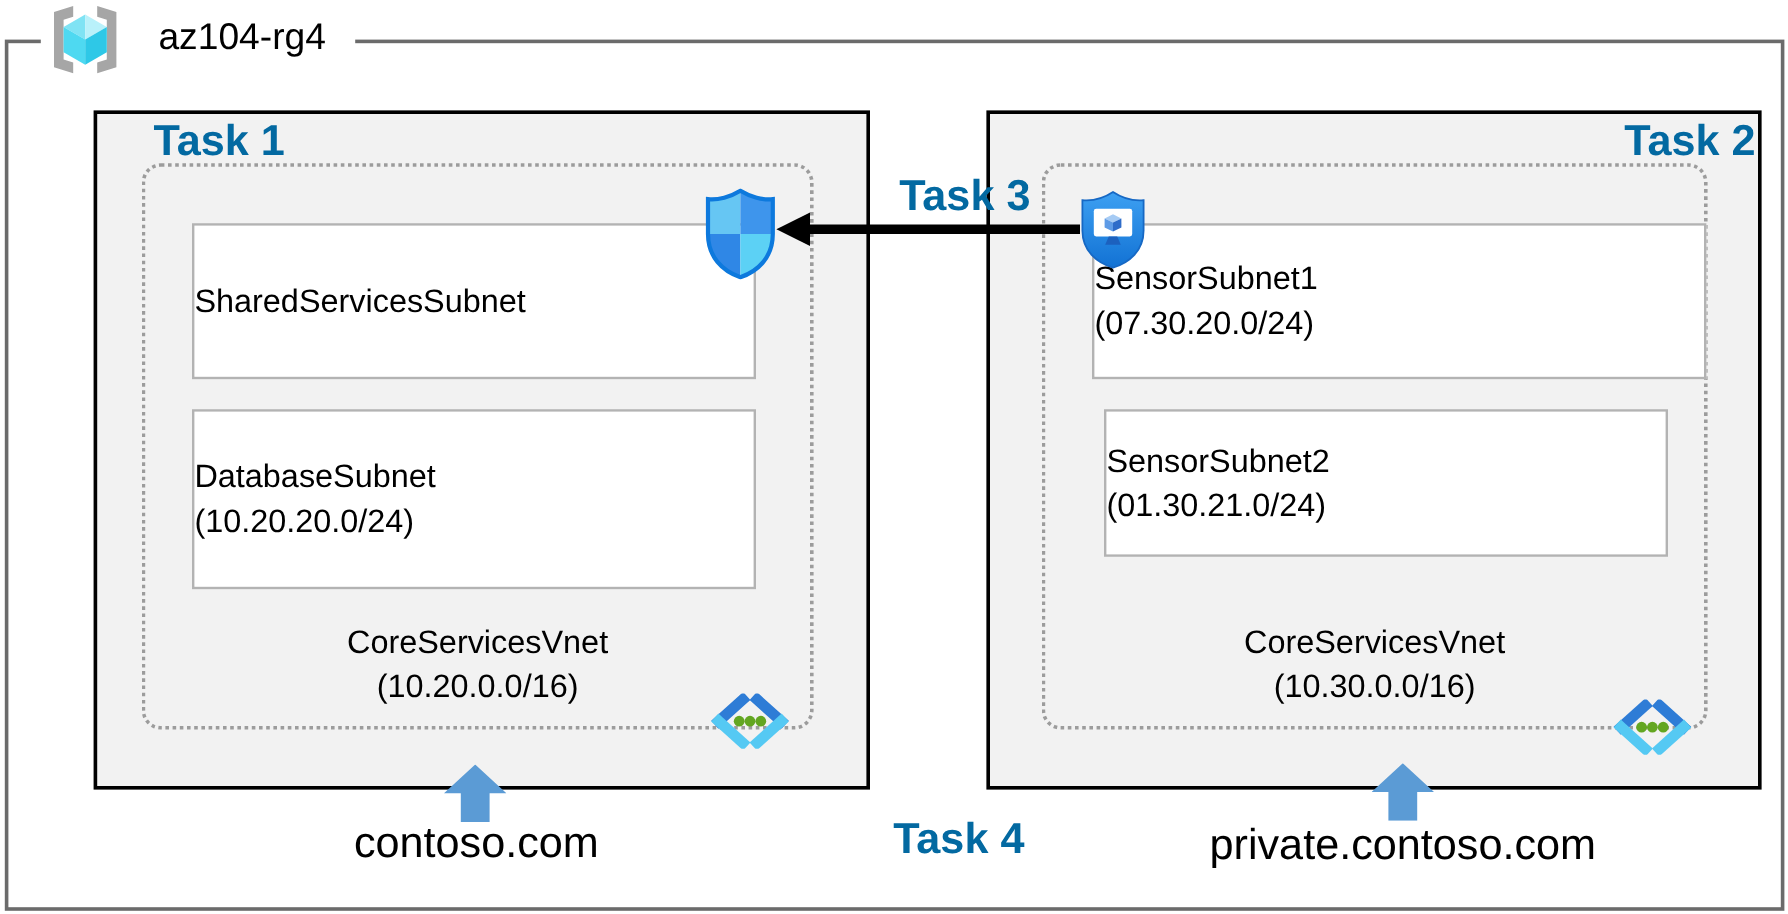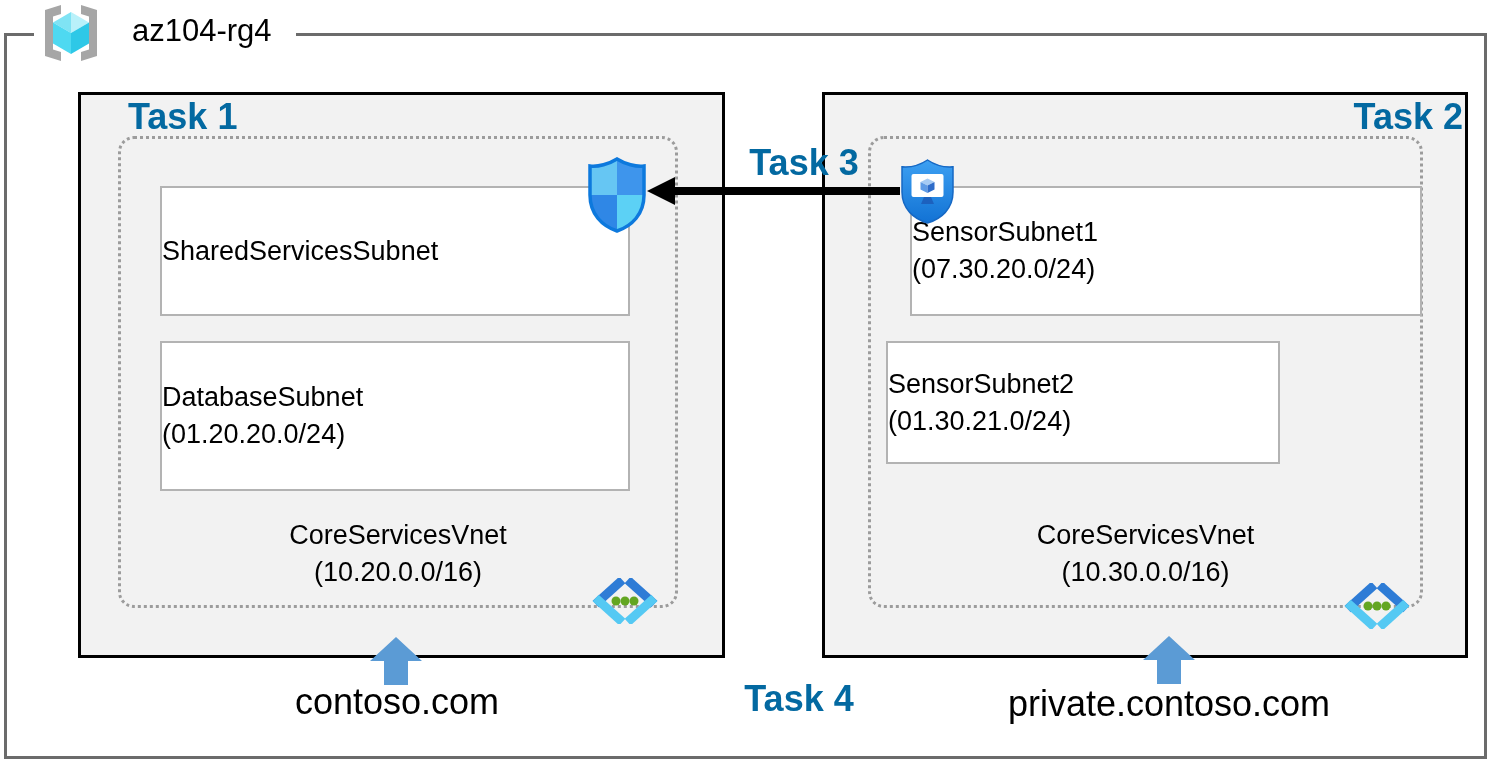--- a/index.html
+++ b/index.html
@@ -31,21 +31,21 @@
   .vnet-dotted.left{left:118px;top:136px;width:560px;height:472px;}
   .vnet-dotted.right{left:868px;top:136px;width:555px;height:472px;}
   .subnet-box{
     background:#ffffff;border:2px solid #b3b3b3;box-sizing:border-box;z-index:3;
     display:flex;flex-direction:column;align-items:flex-start;justify-content:center;
     font-size:27px;line-height:37px;text-align:center;
   }
   .sb-l1{left:160px;top:186px;width:470px;height:130px;}
   .sb-l2{left:160px;top:341px;width:470px;height:150px;}
   .sb-r1{left:910px;top:186px;width:512px;height:130px;}
-  .sb-r2{left:886px;top:341px;width:394px;height:123px;}
+  .sb-r2{left:920px;top:341px;width:470px;height:123px;}
   .vnet-label{
     font-size:27px;line-height:37px;text-align:center;z-index:3;
   }
   .vl-left{left:118px;top:517px;width:560px;}
   .vl-right{left:868px;top:517px;width:555px;}
   .icon{z-index:5;}
   .nsg-icon{left:587px;top:157px;}
   .bastion-icon{left:897px;top:158px;}
   .vnet-icon-left{left:591px;top:578px;}
   .vnet-icon-right{left:1343px;top:583px;}
@@ -81,21 +81,21 @@
   <div class="abs task-label t2">Task 2</div>
 
   <div class="abs vnet-dotted left"></div>
   <div class="abs vnet-dotted right"></div>
 
   <div class="abs subnet-box sb-l1">
     <div>SharedServicesSubnet</div>
   </div>
   <div class="abs subnet-box sb-l2">
     <div>DatabaseSubnet</div>
-    <div>(01.20.20.0/24)</div>
+    <div>(10.20.20.0/24)</div>
   </div>
 
   <div class="abs subnet-box sb-r1">
     <div>SensorSubnet1</div>
     <div>(07.30.20.0/24)</div>
   </div>
   <div class="abs subnet-box sb-r2">
     <div>SensorSubnet2</div>
     <div>(01.30.21.0/24)</div>
   </div>

